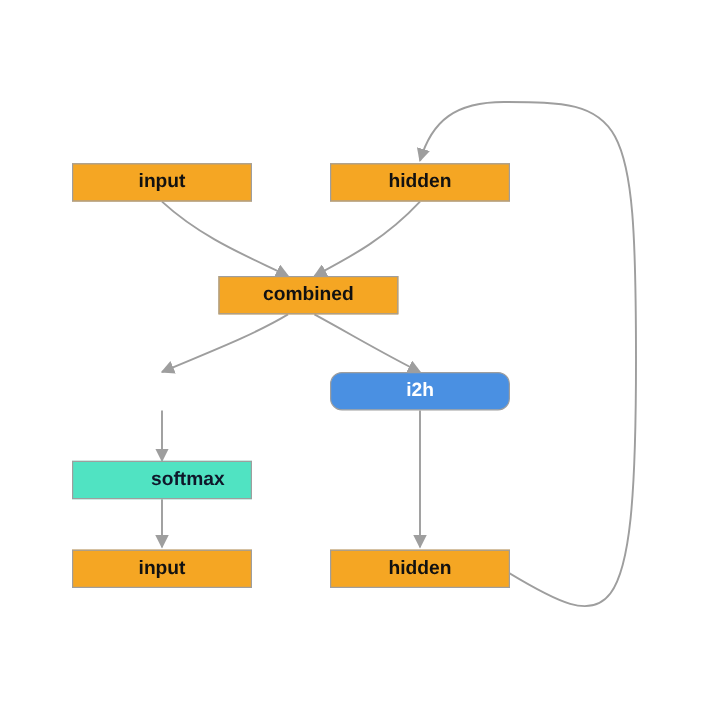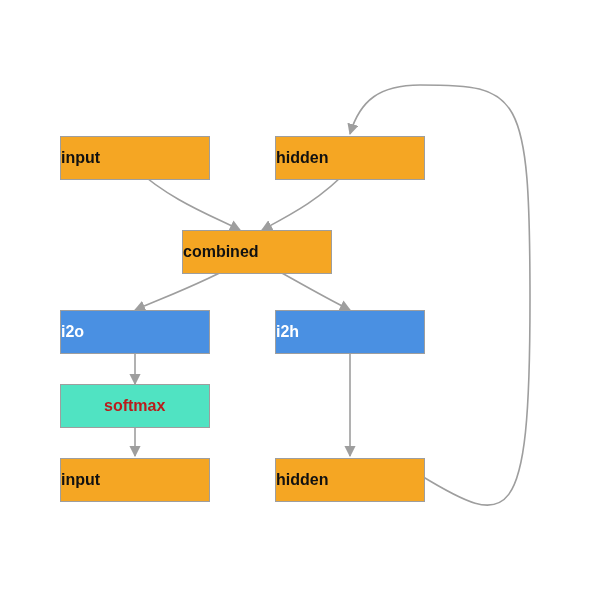--- a/index.html
+++ b/index.html
@@ -22,28 +22,28 @@
     width: 600px;
     height: 600px;
     pointer-events: none;
   }
   .node {
     position: absolute;
     box-sizing: border-box;
     border: 1px solid #9e9e9e;
     display: flex;
     align-items: center;
-    justify-content: flex-start;
+    justify-content: center;
     font-weight: 700;
     font-size: 16px;
-    height: 44px;
+    height: 32px;
   }
   .orange { background: #f5a623; color: #111; }
   .blue   { background: #4a90e2; color: #fff; }
-  .teal   { background: #50e3c2; color: #b91c1c; padding-left: 43px; }
+  .teal   { background: #50e3c2; color: #0f172a; padding-left: 43px; }
 </style>
 </head>
 <body>
 
 <div class="canvas">
 
   <svg class="edges" viewBox="0 0 600 600">
     <defs>
       <marker id="arrow" viewBox="0 0 10 10" refX="9" refY="5" markerWidth="7" markerHeight="7" orient="auto-start-reverse">
         <path d="M 0 0 L 10 5 L 0 10 z" fill="#9e9e9e"></path>
@@ -71,24 +71,21 @@
     <span>input</span>
   </div>
   <div class="node orange" style="left:275px; top:136px; width:150px;">
     <span>hidden</span>
   </div>
 
   <div class="node orange" style="left:182px; top:230px; width:150px;">
     <span>combined</span>
   </div>
 
-  <div class="node blue" style="left:60px;  top:310px; width:150px;">
-    <span>i2o</span>
-  </div>
-  <div class="node blue" style="left:275px; top:310px; width:150px;">
+  <div class="node blue" style="left:275px; top:310px; width:150px;border-radius:10px;">
     <span>i2h</span>
   </div>
 
   <div class="node teal" style="left:60px; top:384px; width:150px;">
     <span>softmax</span>
   </div>
 
   <div class="node orange" style="left:60px;  top:458px; width:150px;">
     <span>input</span>
   </div>

